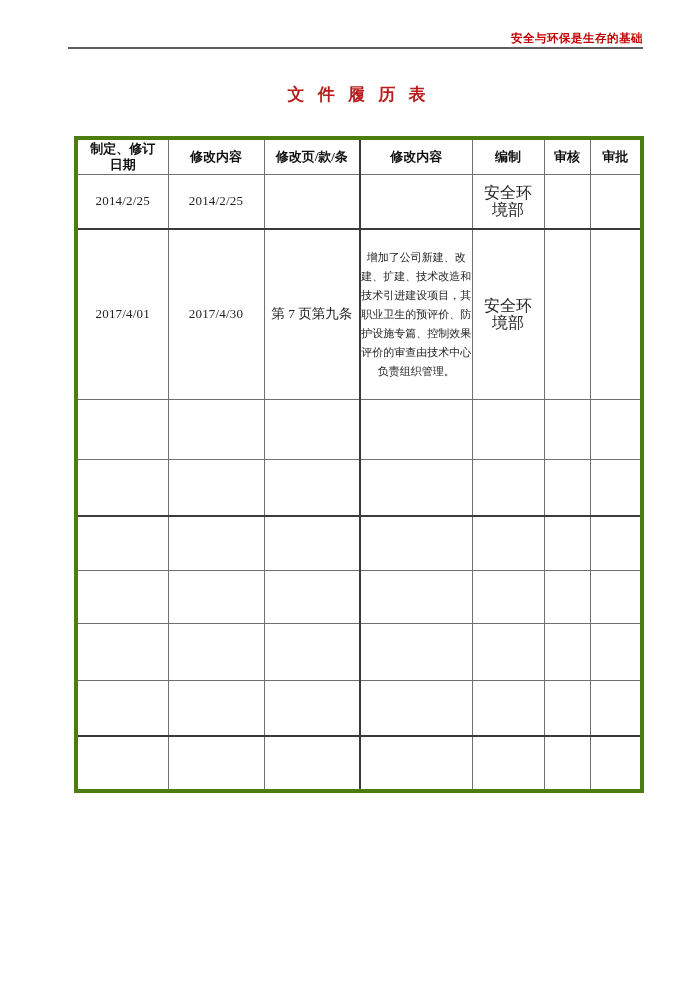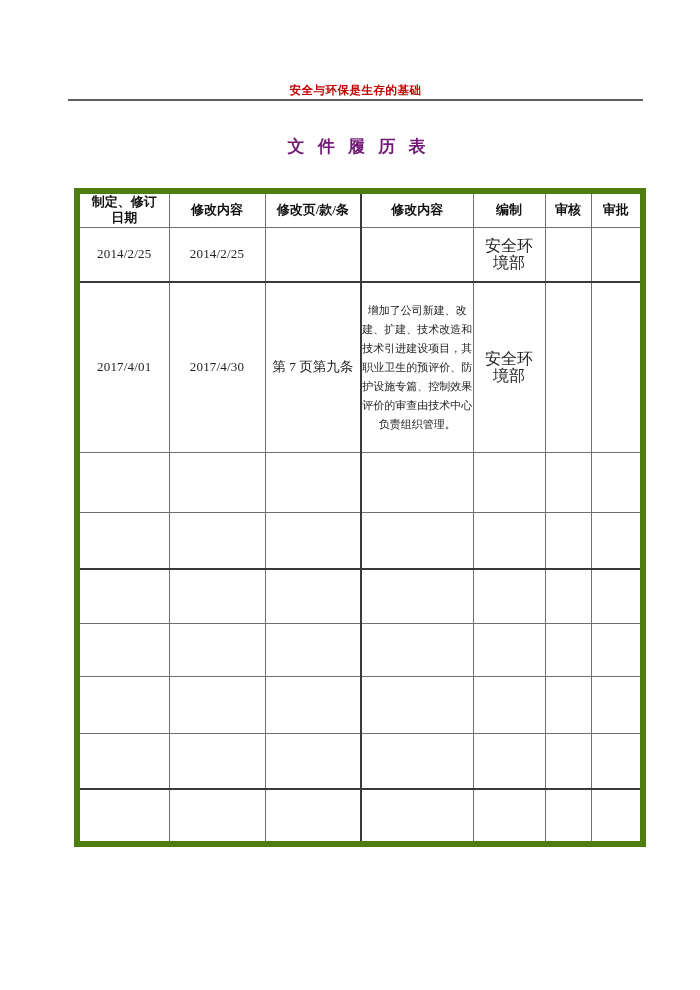--- a/index.html
+++ b/index.html
@@ -8,22 +8,22 @@
     width: 700px;
     height: 990px;
     background: #ffffff;
     font-family: "Liberation Serif", "DejaVu Serif", serif;
     color: #1f1f1f;
     overflow: hidden;
   }
   
   .doc-header {
     margin: 0 57px 0 68px;
-    padding-top: 80px;
-    text-align: center;
+    padding-top: 28px;
+    text-align: right;
   }
   .slogan {
     display: inline-block;
     color: #c00000;
     font-size: 11.5px;
     font-weight: bold;
     letter-spacing: 0.5px;
     padding-bottom: 1px;
   }
   .header-rule {
@@ -34,29 +34,29 @@
   
   .title-wrap {
     margin: 34px 60px 0 74px;
     text-align: center;
   }
   .doc-title {
     font-size: 17px;
     font-weight: bold;
     letter-spacing: 1px;
     word-spacing: 7px;
-    color: #701a75;
+    color: #b91c1c;
   }
   
   table.history {
     margin: 30px 0 0 74px;
     width: 566px;
     table-layout: fixed;
     border-collapse: collapse;
-    border: 6px solid #4d7c0f;
+    border: 4px solid #4d7c0f;
     font-family: Liberation Serif, serif;
   }
   table.history th, table.history td {
     border: 1px solid #707070;
     padding: 0;
     vertical-align: middle;
     text-align: center;
     overflow: hidden;
   }
   table.history th {

